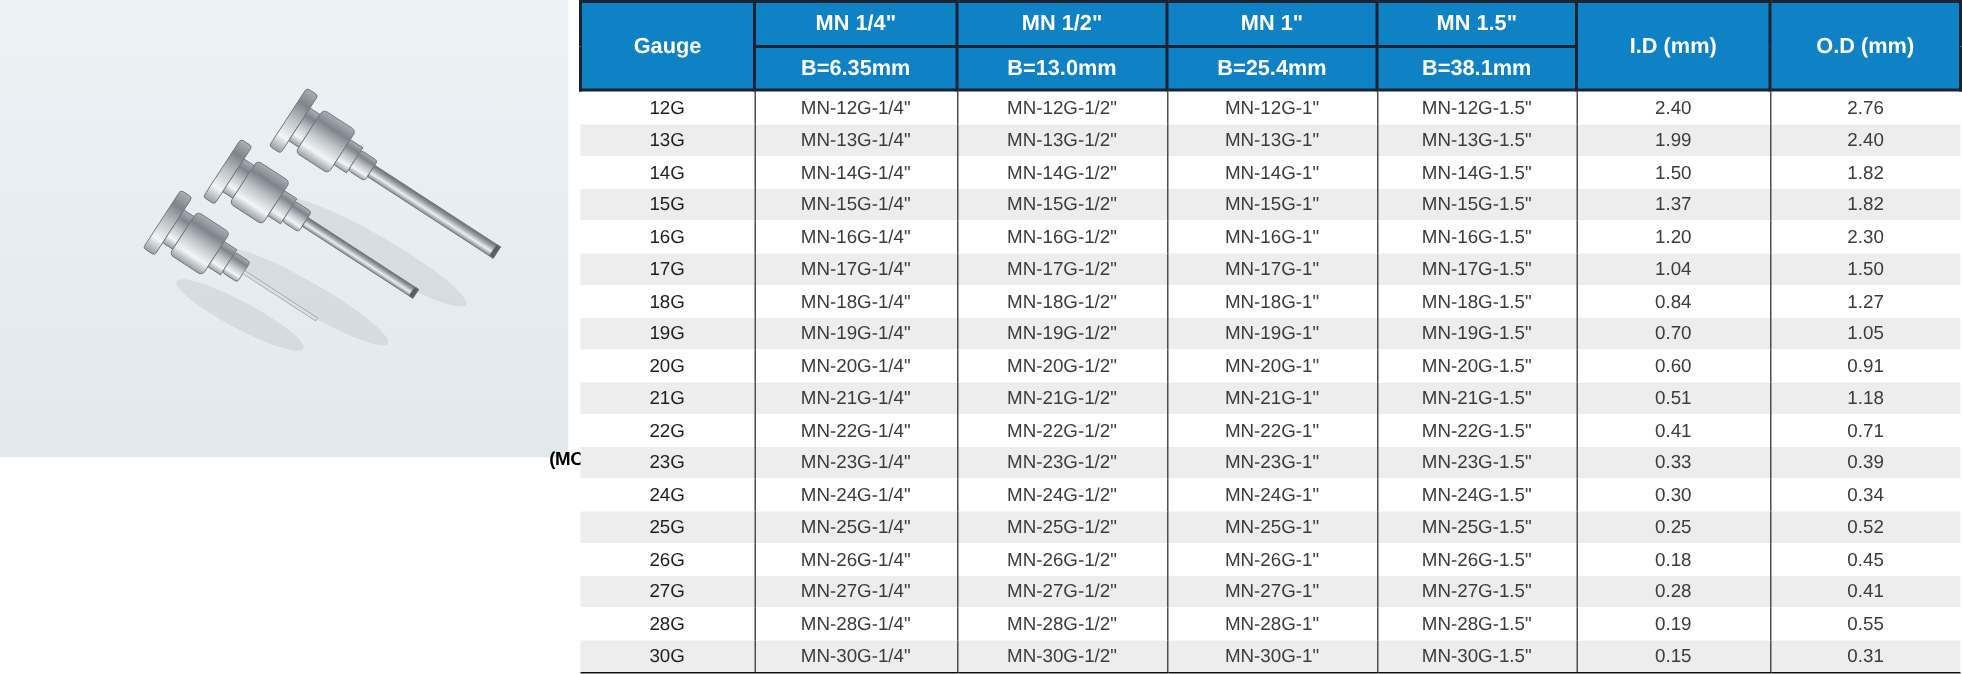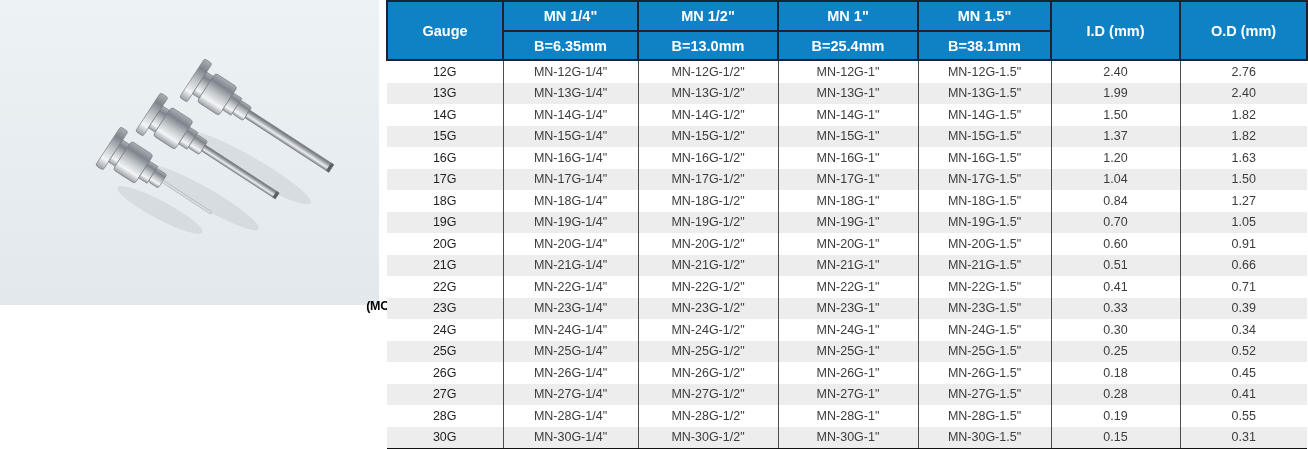--- a/index.html
+++ b/index.html
@@ -156,21 +156,21 @@
           <td>1.37</td>
           <td>1.82</td>
         </tr>
         <tr>
           <td class="gauge">16G</td>
           <td>MN-16G-1/4"</td>
           <td>MN-16G-1/2"</td>
           <td>MN-16G-1"</td>
           <td>MN-16G-1.5"</td>
           <td>1.20</td>
-          <td>1.63</td>
+          <td>2.30</td>
         </tr>
         <tr>
           <td class="gauge">17G</td>
           <td>MN-17G-1/4"</td>
           <td>MN-17G-1/2"</td>
           <td>MN-17G-1"</td>
           <td>MN-17G-1.5"</td>
           <td>1.04</td>
           <td>1.50</td>
         </tr>
@@ -201,21 +201,21 @@
           <td>0.60</td>
           <td>0.91</td>
         </tr>
         <tr>
           <td class="gauge">21G</td>
           <td>MN-21G-1/4"</td>
           <td>MN-21G-1/2"</td>
           <td>MN-21G-1"</td>
           <td>MN-21G-1.5"</td>
           <td>0.51</td>
-          <td>0.66</td>
+          <td>1.18</td>
         </tr>
         <tr>
           <td class="gauge">22G</td>
           <td>MN-22G-1/4"</td>
           <td>MN-22G-1/2"</td>
           <td>MN-22G-1"</td>
           <td>MN-22G-1.5"</td>
           <td>0.41</td>
           <td>0.71</td>
         </tr>

